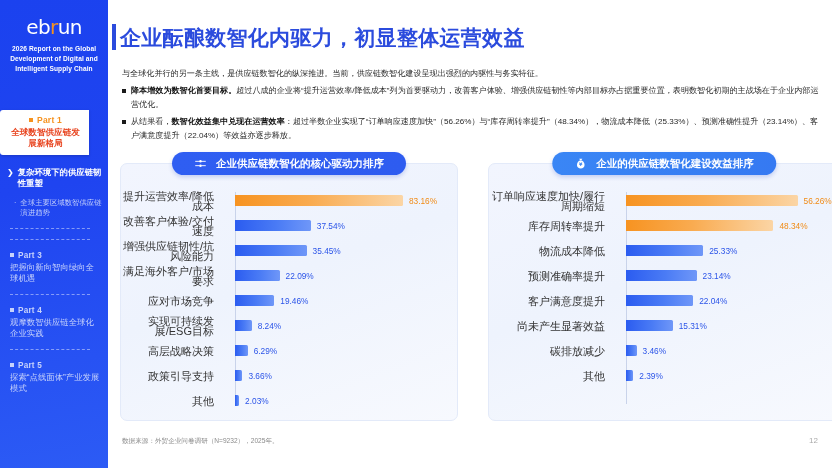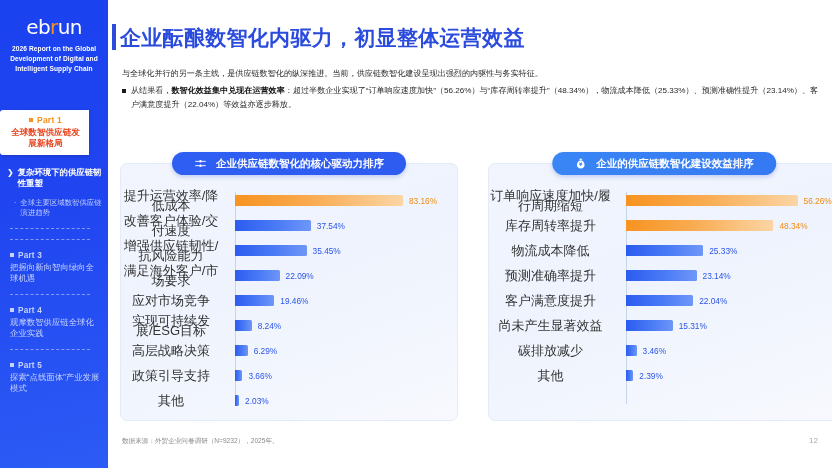--- a/index.html
+++ b/index.html
@@ -173,23 +173,23 @@
   }
   #panel-left .axis-line  { left: 114px; }
   #panel-right .axis-line { left: 137px; }
 
   .rows { position: absolute; top: 0; left: 0; right: 0; }
   .row {
     display: flex; align-items: center;
     height: 25px;
   }
   .row .cat {
-    text-align: center;
-    font-size: 13px; color: #333333;
-    padding-right: 14px;
+    text-align: right;
+    font-size: 11px; color: #333333;
+    padding-right: 21px;
     line-height: 10px;
     flex: 0 0 auto;
   }
   #panel-left .row .cat  { width: 114px; }
   #panel-right .row .cat { width: 137px; }
   .row .barwrap { display: flex; align-items: center; flex: 1 1 auto; }
   .bar {
     height: 11px; border-radius: 0 1.5px 1.5px 0;
   }
   .bar.blue   { background: linear-gradient(90deg,#2b5cf0 0%, #4a7bf5 55%, #6f97f8 100%); }
@@ -267,20 +267,24 @@
   </div>
 
   <div id="main">
 
     <div id="title-rule"></div>
     <h1 id="title">企业酝酿数智化内驱力，初显整体运营效益</h1>
 
     <div id="body-text">
       <div class="lead">与全球化并行的另一条主线，是供应链数智化的纵深推进。当前，供应链数智化建设呈现出强烈的内驱性与务实特征。</div>
 
+      <div class="bullet">
+        <span class="sq"></span>
+        <span class="btxt"><b>降本增效为数智化首要目标。</b><span>超过八成的企业将“提升运营效率/降低成本”列为首要驱动力，改善客户体验、增强供应链韧性等内部目标亦占据重要位置，表明数智化初期的主战场在于企业内部运营优化。</span></span>
+      </div>
 
       <div class="bullet">
         <span class="sq"></span>
         <span class="btxt"><span>从结果看，</span><b>数智化效益集中兑现在运营效率</b><span>：超过半数企业实现了“订单响应速度加快”（56.26%）与“库存周转率提升”（48.34%），物流成本降低（25.33%）、预测准确性提升（23.14%）、客户满意度提升（22.04%）等效益亦逐步释放。</span></span>
       </div>
     </div>
 
     <div class="panel" id="panel-left">
       <div class="panel-header">
         <svg class="hicon" viewBox="0 0 24 24">

